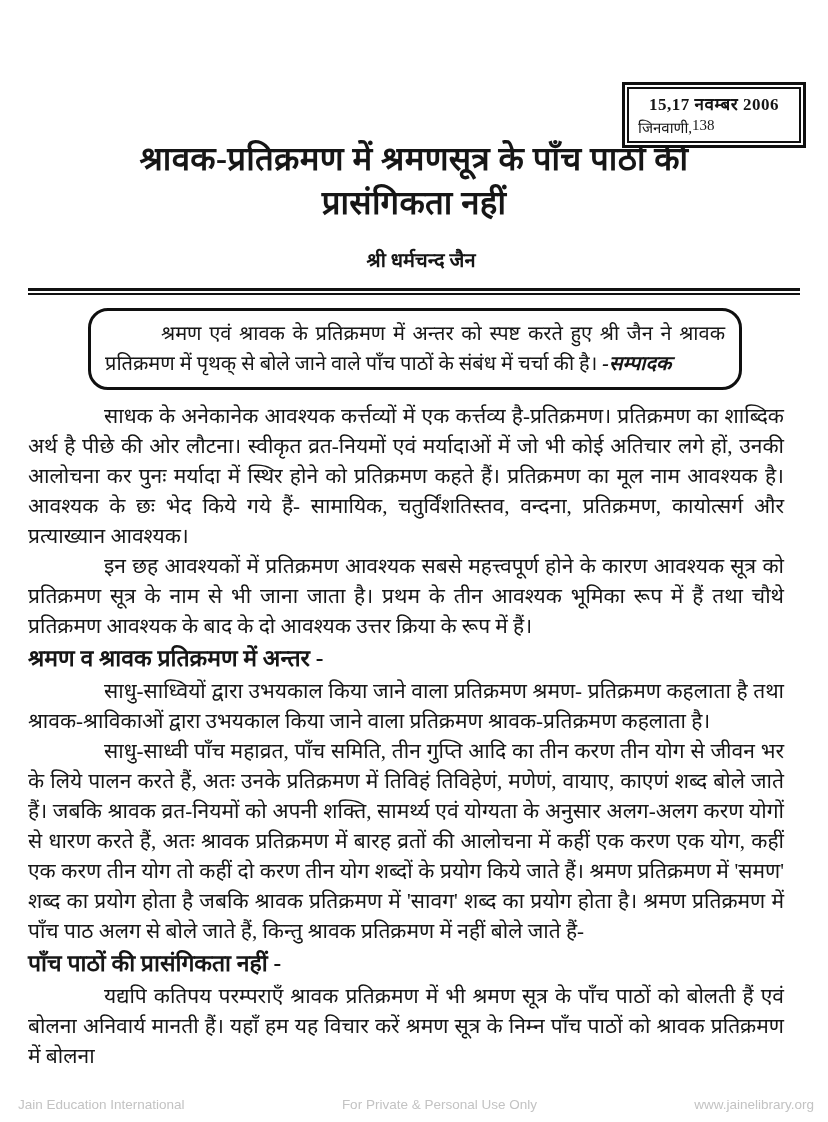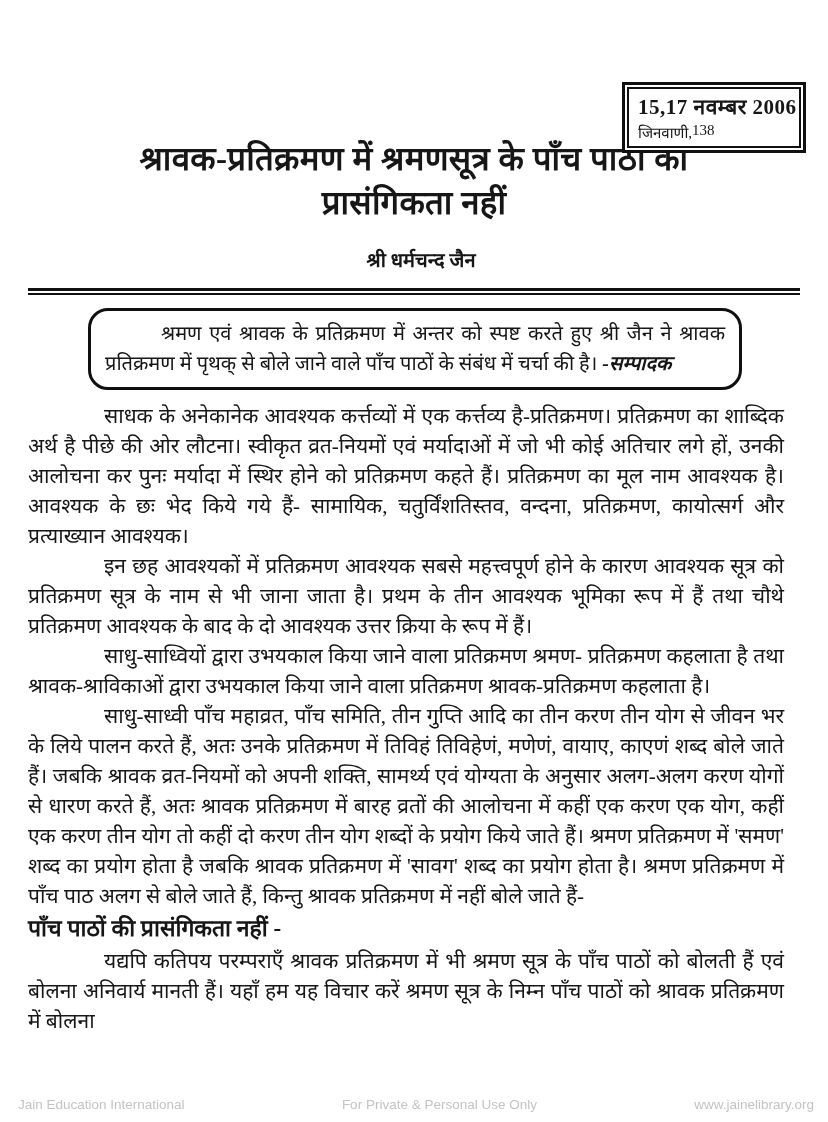--- a/index.html
+++ b/index.html
@@ -8,21 +8,21 @@
     position:relative; width:828px; height:1122px; margin:0 auto;
     background:#ffffff; color:#161616; overflow:hidden;
     font-family:"Liberation Serif","DejaVu Serif",serif;
   }
   
   .date-box {
     position:absolute; top:82px; right:22px; width:184px;
     border:3px solid #101010; padding:2px; background:#fff;
   }
   .date-box-inner { border:2px solid #101010; padding:3px 9px 4px; }
-  .date-line1 { font-size:21px; font-weight:700; text-align:center; letter-spacing:.5px; white-space:nowrap; }
+  .date-line1 { font-size:17px; font-weight:700; text-align:center; letter-spacing:.5px; white-space:nowrap; }
   .date-line2 { display:flex; justify-content:flex-start; font-size:15px; font-weight:400; margin-top:2px; }
   
   .title-block { padding-top:138px; text-align:center; }
   .title-line { font-size:33px; font-weight:700; line-height:1.32; letter-spacing:.3px; }
   .author { text-align:center; font-size:20px; font-weight:600; margin-top:21px;padding-left:14px; }
   
   .double-rule {
     margin:15px 28px 0 28px; height:7px;
     border-top:3px solid #111; border-bottom:2px solid #111;
   }
@@ -73,20 +73,21 @@
 
   <div class="double-rule"></div>
 
   <div class="editor-box">
     <span>श्रमण एवं श्रावक के प्रतिक्रमण में अन्तर को स्पष्ट करते हुए श्री जैन ने श्रावक प्रतिक्रमण में पृथक् से बोले जाने वाले पाँच पाठों के संबंध में चर्चा की है। </span><span class="editor-signature">-सम्पादक</span>
   </div>
 
   <div class="article">
       <p class="body-para">साधक के अनेकानेक आवश्यक कर्त्तव्यों में एक कर्त्तव्य है-प्रतिक्रमण। प्रतिक्रमण का शाब्दिक अर्थ है पीछे की ओर लौटना। स्वीकृत व्रत-नियमों एवं मर्यादाओं में जो भी कोई अतिचार लगे हों, उनकी आलोचना कर पुनः मर्यादा में स्थिर होने को प्रतिक्रमण कहते हैं। प्रतिक्रमण का मूल नाम आवश्यक है। आवश्यक के छः भेद किये गये हैं- सामायिक, चतुर्विंशतिस्तव, वन्दना, प्रतिक्रमण, कायोत्सर्ग और प्रत्याख्यान आवश्यक।</p>
       <p class="body-para">इन छह आवश्यकों में प्रतिक्रमण आवश्यक सबसे महत्त्वपूर्ण होने के कारण आवश्यक सूत्र को प्रतिक्रमण सूत्र के नाम से भी जाना जाता है। प्रथम के तीन आवश्यक भूमिका रूप में हैं तथा चौथे प्रतिक्रमण आवश्यक के बाद के दो आवश्यक उत्तर क्रिया के रूप में हैं।</p>
+      <h2 class="section-heading">श्रमण व श्रावक प्रतिक्रमण में अन्तर -</h2>
       <p class="body-para">साधु-साध्वियों द्वारा उभयकाल किया जाने वाला प्रतिक्रमण श्रमण- प्रतिक्रमण कहलाता है तथा श्रावक-श्राविकाओं द्वारा उभयकाल किया जाने वाला प्रतिक्रमण श्रावक-प्रतिक्रमण कहलाता है।</p>
       <p class="body-para">साधु-साध्वी पाँच महाव्रत, पाँच समिति, तीन गुप्ति आदि का तीन करण तीन योग से जीवन भर के लिये पालन करते हैं, अतः उनके प्रतिक्रमण में तिविहं तिविहेणं, मणेणं, वायाए, काएणं शब्द बोले जाते हैं। जबकि श्रावक व्रत-नियमों को अपनी शक्ति, सामर्थ्य एवं योग्यता के अनुसार अलग-अलग करण योगों से धारण करते हैं, अतः श्रावक प्रतिक्रमण में बारह व्रतों की आलोचना में कहीं एक करण एक योग, कहीं एक करण तीन योग तो कहीं दो करण तीन योग शब्दों के प्रयोग किये जाते हैं। श्रमण प्रतिक्रमण में 'समण' शब्द का प्रयोग होता है जबकि श्रावक प्रतिक्रमण में 'सावग' शब्द का प्रयोग होता है। श्रमण प्रतिक्रमण में पाँच पाठ अलग से बोले जाते हैं, किन्तु श्रावक प्रतिक्रमण में नहीं बोले जाते हैं-</p>
       <h2 class="section-heading">पाँच पाठों की प्रासंगिकता नहीं -</h2>
       <p class="body-para">यद्यपि कतिपय परम्पराएँ श्रावक प्रतिक्रमण में भी श्रमण सूत्र के पाँच पाठों को बोलती हैं  एवं बोलना अनिवार्य मानती हैं। यहाँ हम यह विचार करें  श्रमण सूत्र के निम्न पाँच पाठों को श्रावक प्रतिक्रमण में बोलना</p>
     </div>
 
   <div class="footer">
     <span>Jain Education International</span>
     <span>For Private &amp; Personal Use Only</span>
     <span>www.jainelibrary.org</span>

